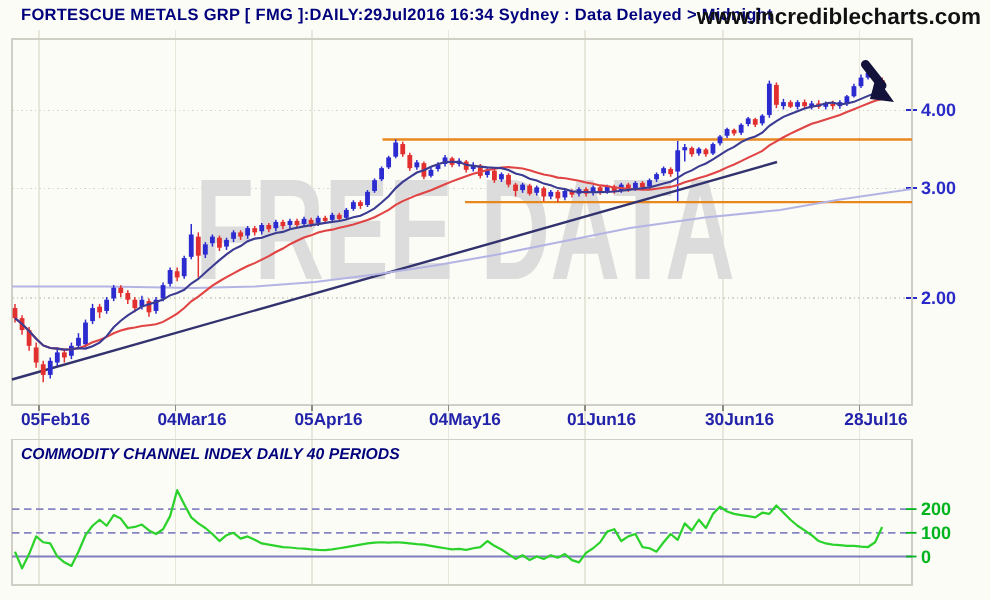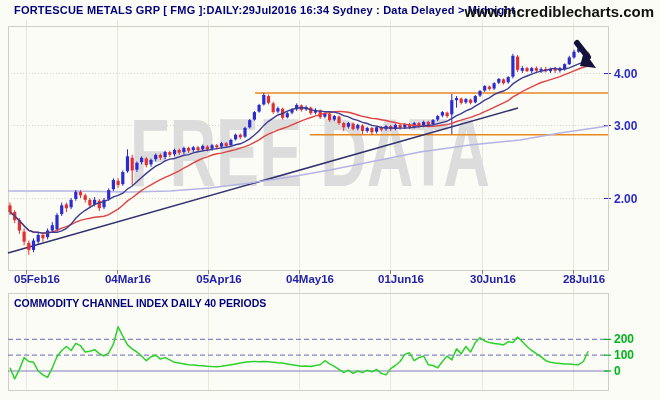--- a/index.html
+++ b/index.html
@@ -1,20 +1,20 @@
 <!DOCTYPE html>
 <html><head>
 <meta charset="utf-8">
 <style>
   html,body{margin:0;padding:0;}
   body{font-family:"Liberation Sans",sans-serif;}
   .screen{position:relative;width:660px;height:400px;background:#fcfcf6;overflow:hidden;}
   .hdr-title{position:absolute;left:14px;top:4px;font-size:11px;font-weight:bold;color:#00007c;letter-spacing:0.2px;white-space:nowrap;text-align:right;}
   .hdr-site{position:absolute;right:6px;top:3px;font-size:15px;font-weight:bold;color:#111111;white-space:nowrap;}
-  .cci-title{position:absolute;left:14px;top:297px;font-size:10.5px;font-weight:bold;color:#00007c;white-space:nowrap;}
+  .cci-title{position:absolute;left:14px;top:297px;font-size:10.5px;font-weight:bold;color:#00007c;white-space:nowrap;font-style:italic;}
   svg{position:absolute;left:0;top:0;}
   text{font-family:"Liberation Sans",sans-serif;}
 </style>
 </head>
 <body>
 
 <div class="screen">
   <svg id="chart" width="660" height="400" viewBox="0 0 660 400">
       <rect x="0" y="0" width="660" height="400" fill="#fcfcf6"></rect>
       <g>

